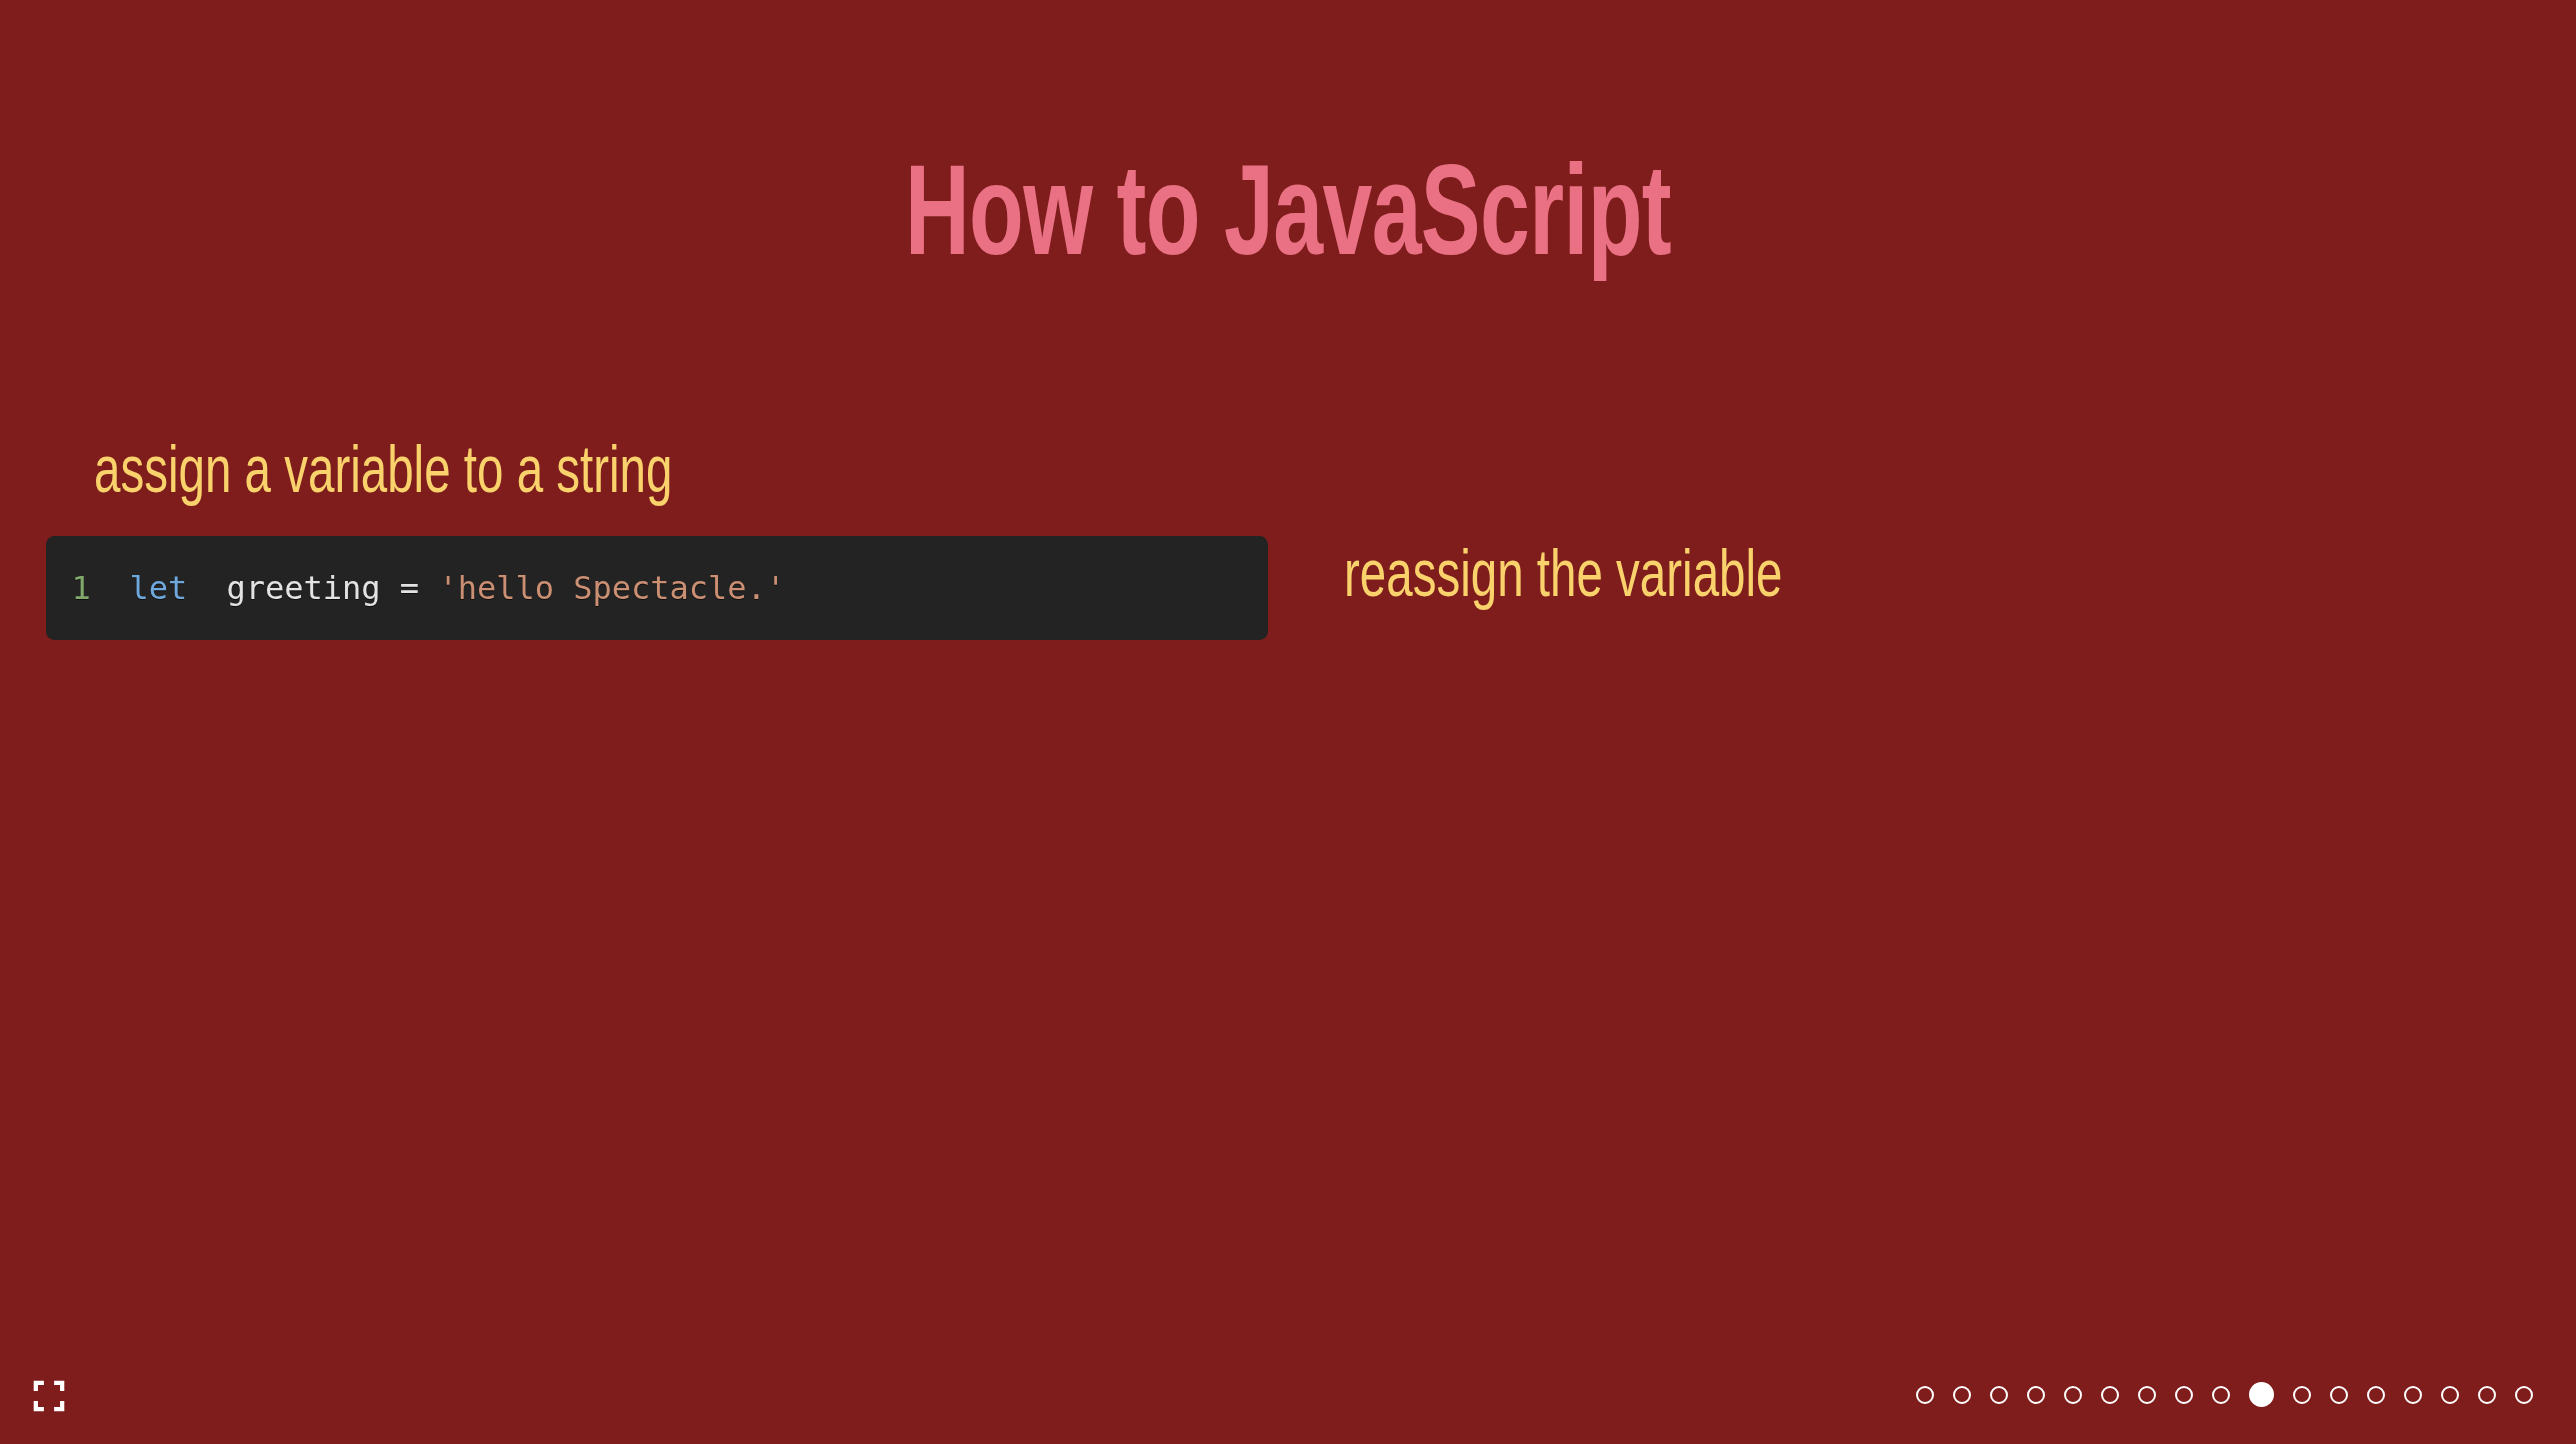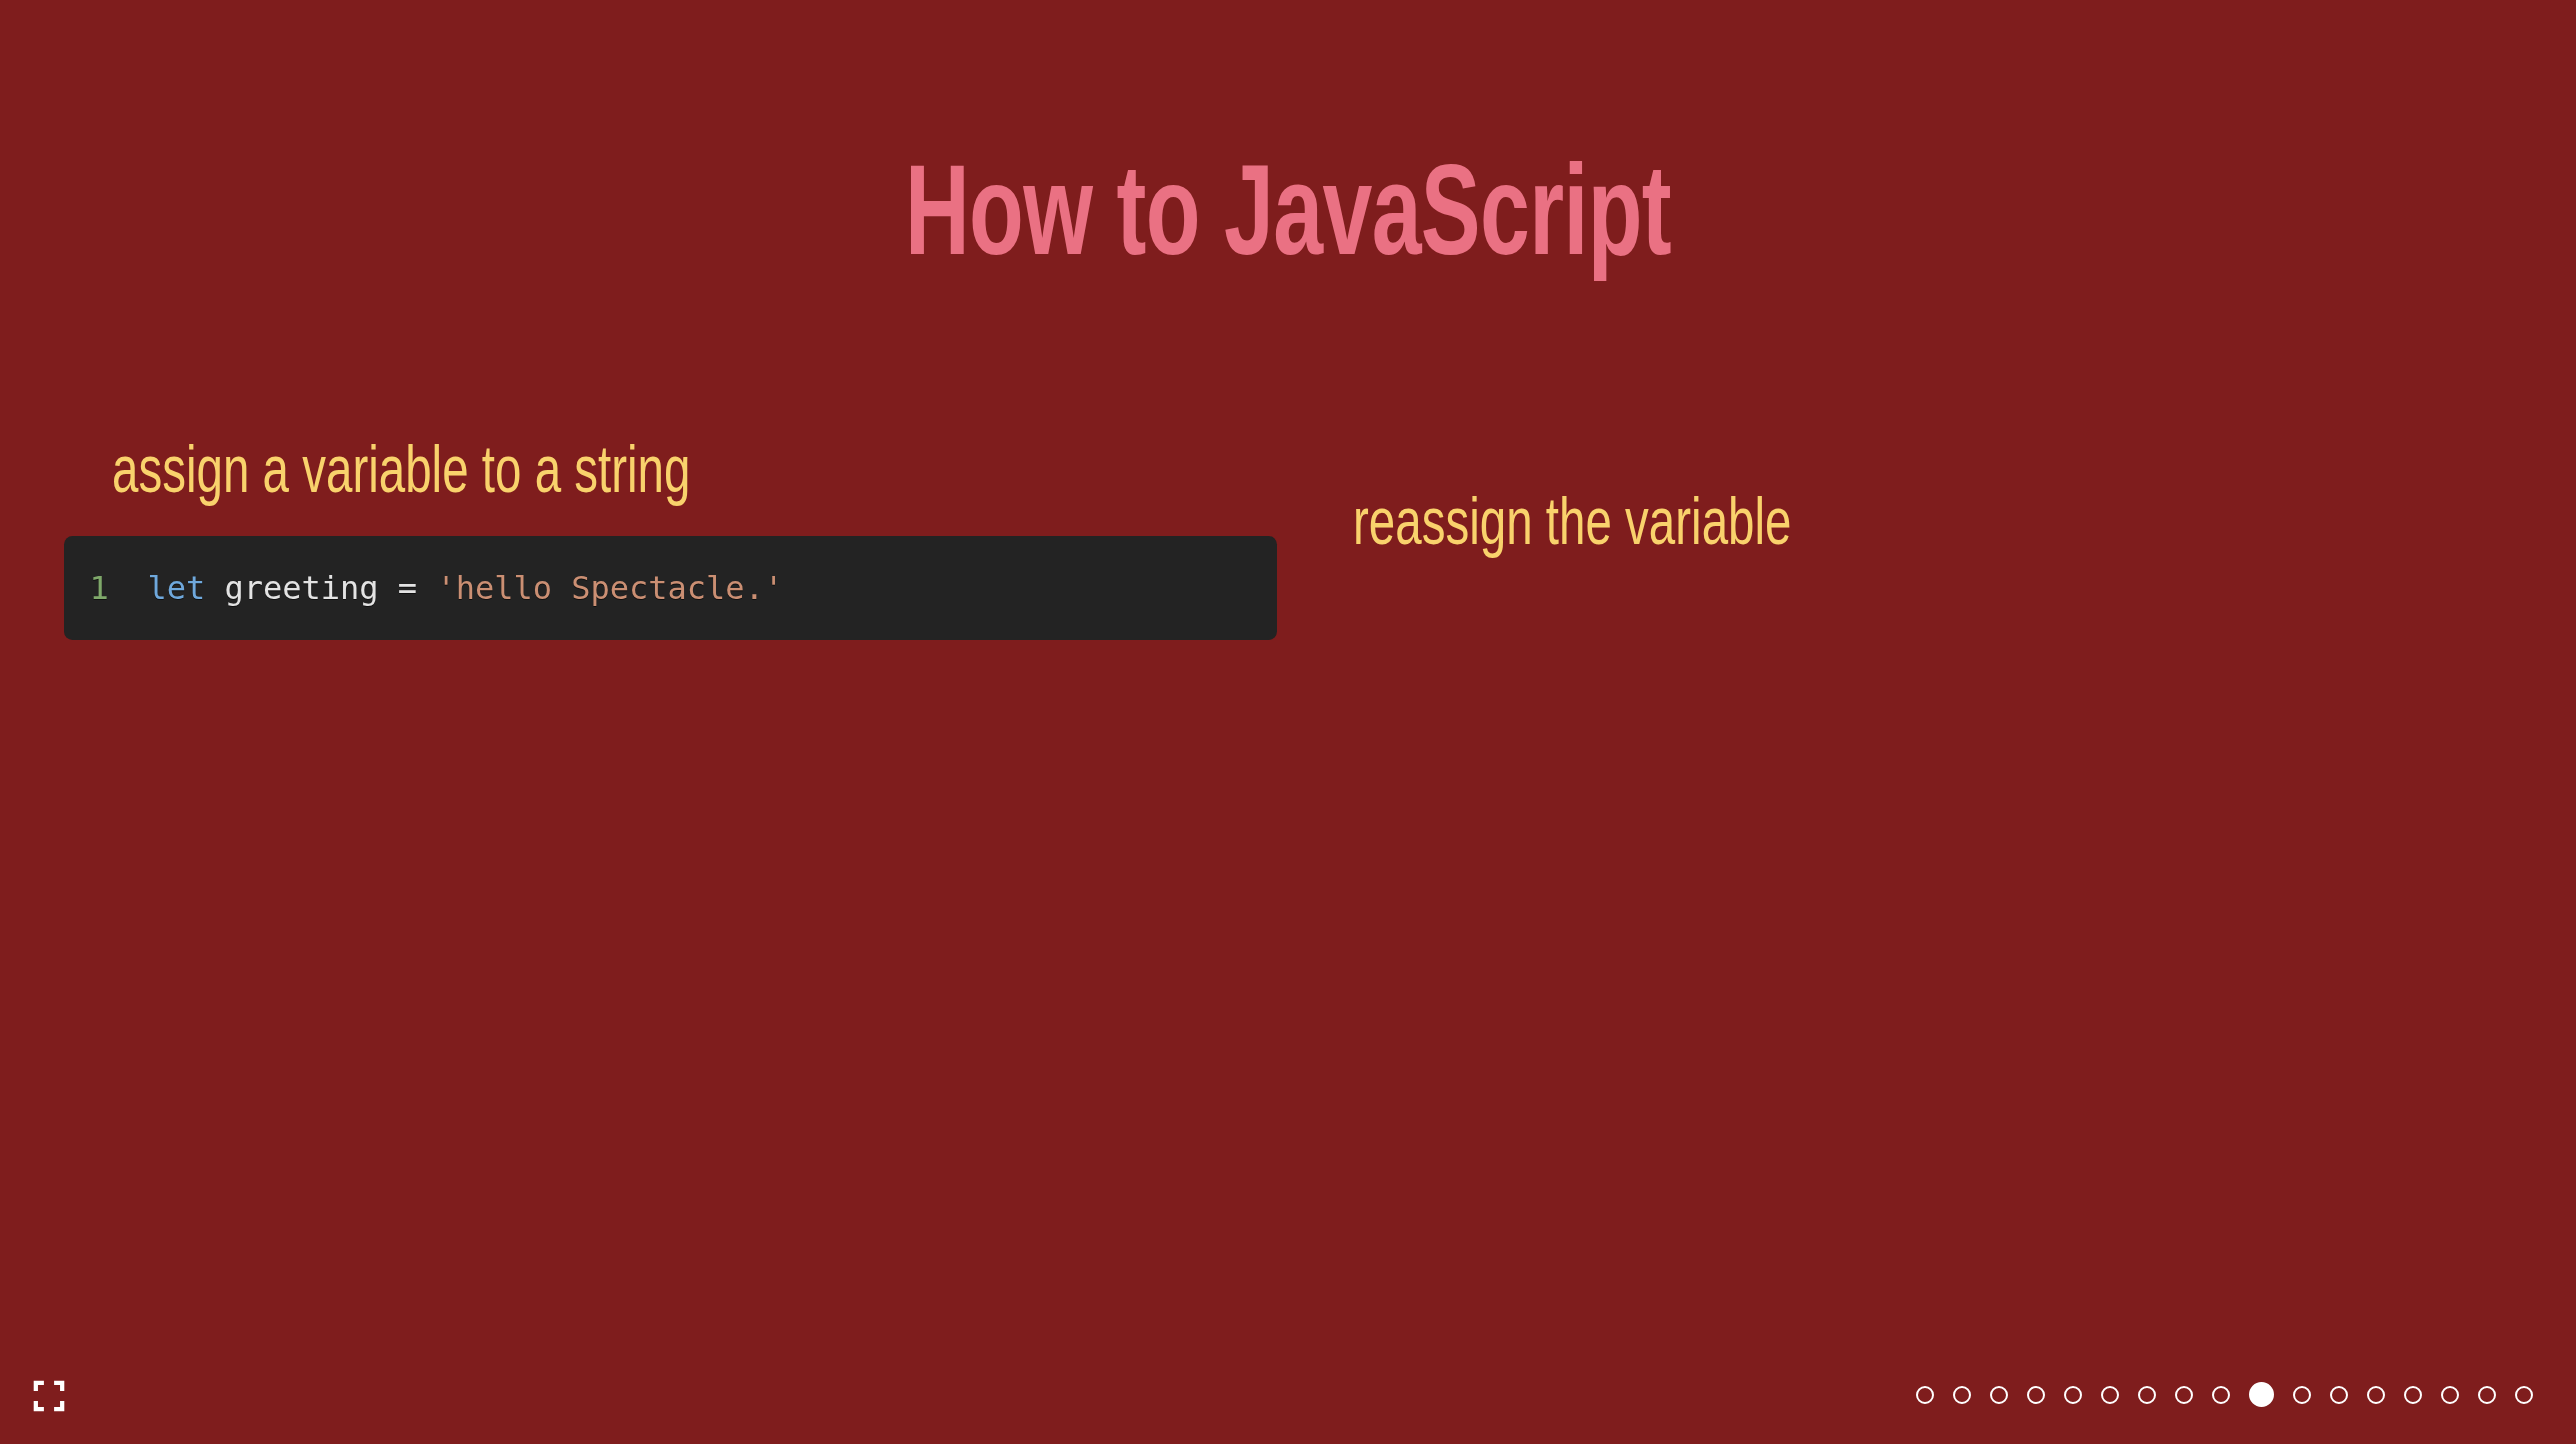--- a/index.html
+++ b/index.html
@@ -39,25 +39,25 @@
     letter-spacing: -0.9px;
     transform: scaleX(0.70);
     transform-origin: center top;
     white-space: nowrap;
   }
 
   
   .columns {
     position: absolute;
     top: 436px;
-    left: 64px;
+    left: 46px;
     right: 58px;
     display: flex;
     gap: 28px;
-    align-items: center;
+    align-items: flex-end;
   }
 
   .column {
     flex: 1 1 0;
     min-width: 0;
   }
 
   .column-heading {
     color: #f9d26c;
     font-family: "Liberation Sans Narrow", "Liberation Sans", sans-serif;
@@ -84,21 +84,21 @@
   .code-line {
     font-family: "DejaVu Sans Mono", "Liberation Mono", monospace;
     font-size: 32px;
     line-height: 1.32;
     white-space: pre;
     text-shadow: 0 0.9px 0 rgba(0,0,0,0.55);
   }
 
   .ln        { color: #7fa86a; }
   .tok-kw    { color: #6fa8dc; }
-  .tok-name  { color: #e3e3e3; }
+  .tok-name  { color: #e3e3e3; margin-left: 20px; }
   .tok-op    { color: #e3e3e3; }
   .tok-str   { color: #cb8f73; }
   .tok-plain { color: #e3e3e3; }
 
   
   .fullscreen-btn {
     position: absolute;
     left: 32px;
     bottom: 32px;
     width: 34px;

